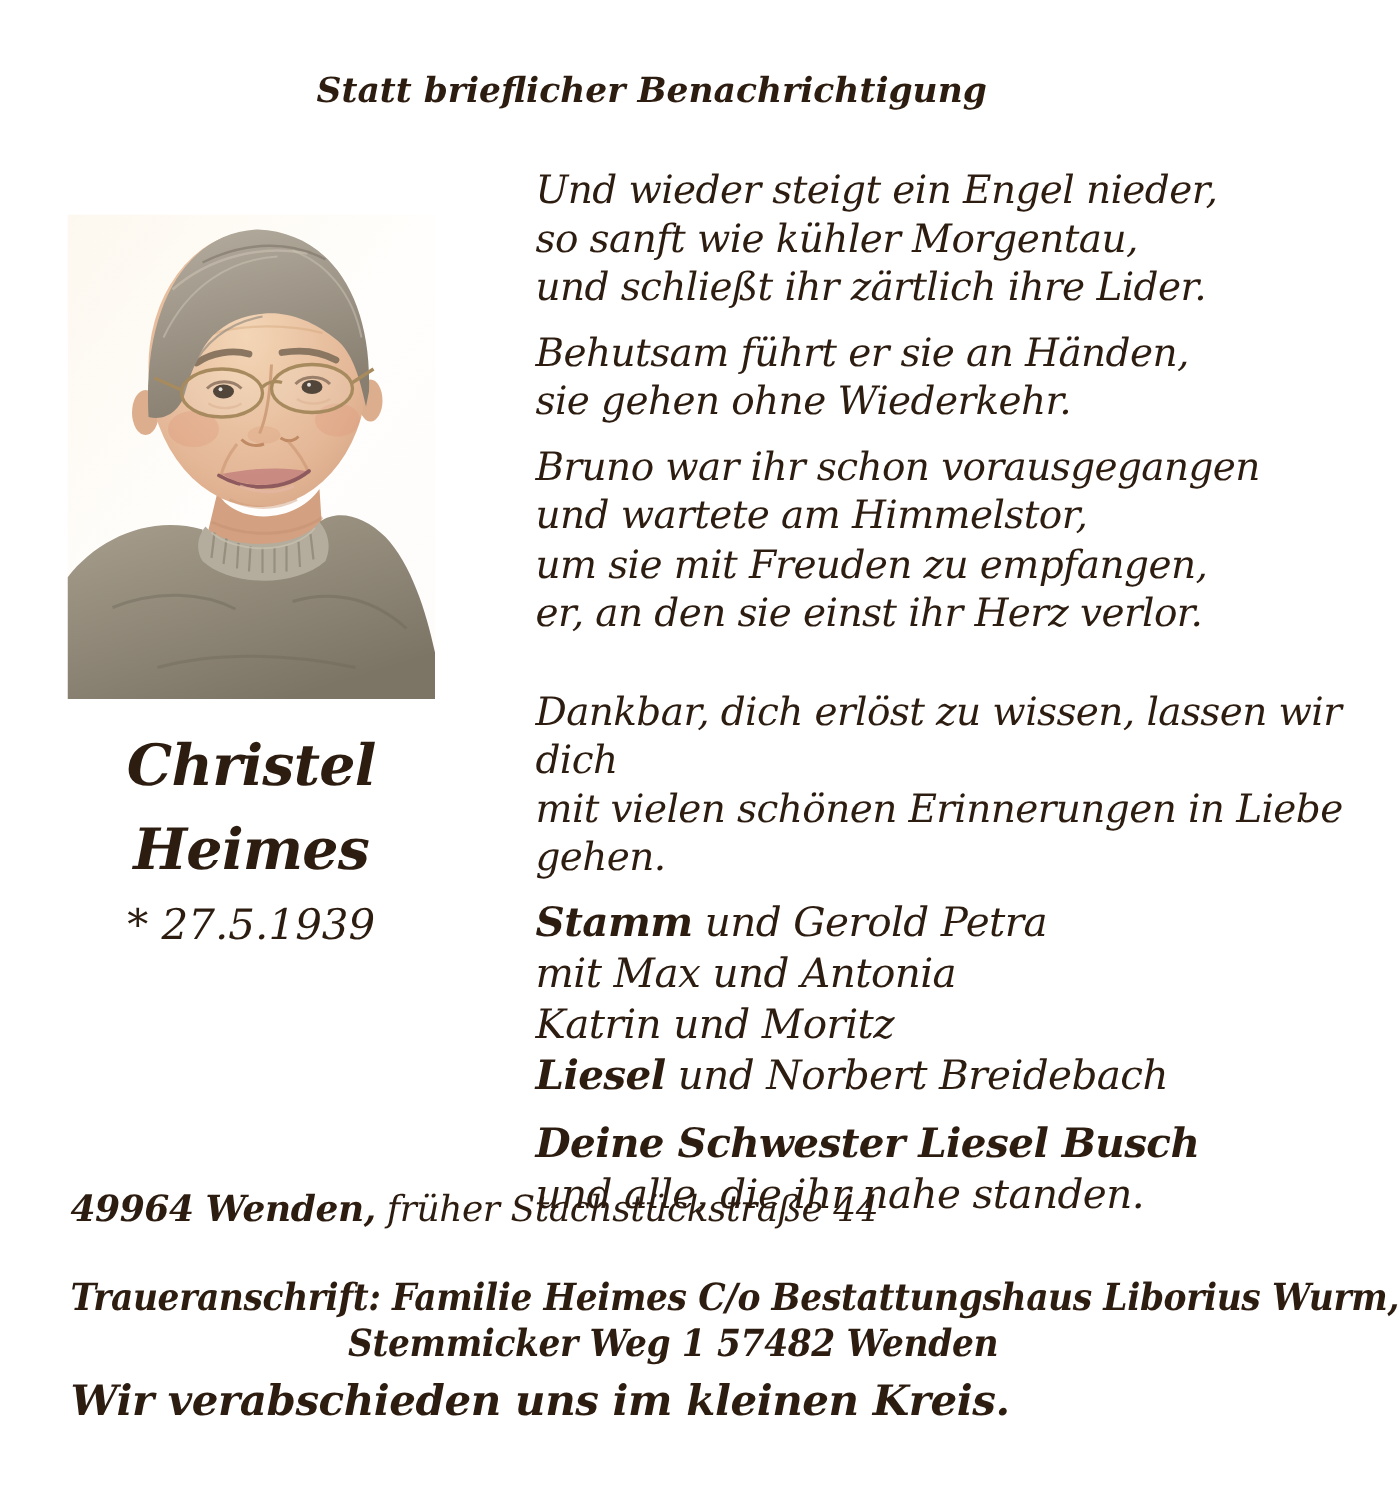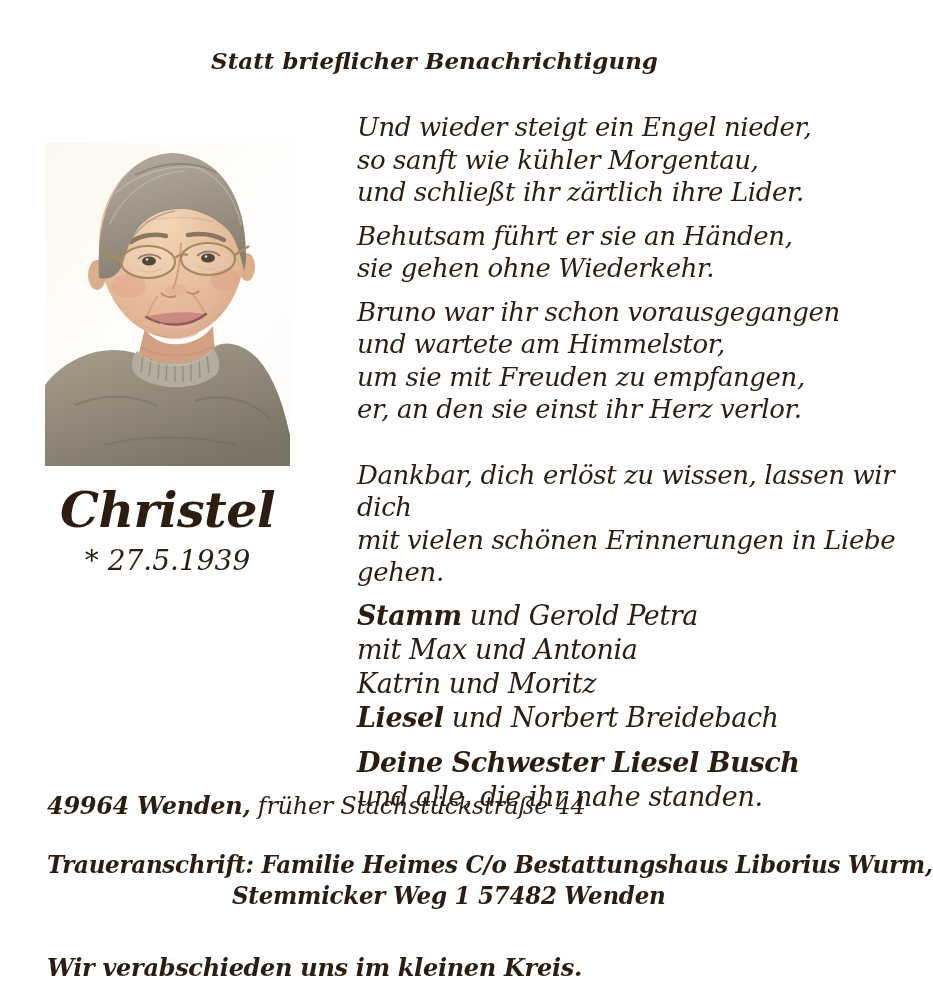--- a/index.html
+++ b/index.html
@@ -14,21 +14,21 @@
     font-size:23px;font-weight:bold;font-style:italic;letter-spacing:0px;
   }
   .photo{
     position:absolute;left:45px;top:143px;width:245px;height:323px;
   }
   .photo svg{display:block;width:245px;height:323px;}
   .name-block{
     position:absolute;left:45px;top:482px;width:245px;text-align:center;
     font-style:italic;
   }
-  .name-line{font-size:49px;font-weight:bold;line-height:56px;letter-spacing:-0.5px;font-style:italic;}
+  .name-line{font-size:38px;font-weight:bold;line-height:56px;letter-spacing:-0.5px;font-style:italic;}
   .dates{margin-top:8px;font-size:28px;line-height:30px;letter-spacing:0px;}
   .right-col{
     position:absolute;left:357px;top:111px;width:580px;
     font-style:italic;font-size:26px;line-height:32.5px;letter-spacing:-0.4px;
   }
   .stanza{margin-bottom:11px;}
   .farewell{margin-top:33px;margin-bottom:10px;}
   .mourners{font-size:27px;line-height:34px;}
   .sister{margin-top:11px;font-size:27px;line-height:34px;}
   .address{
@@ -36,21 +36,21 @@
     letter-spacing:-0.3px;white-space:nowrap;
   }
   .trauer{
     position:absolute;left:47px;top:849px;font-style:italic;font-size:25px;
     line-height:31px;letter-spacing:-0.3px;width:880px;font-weight:bold;
   }
   .trauer .tline{transform:scaleX(0.92);transform-origin:left center;white-space:nowrap;}
   .trauer .indent{margin-left:185px;}
   .closing{
     position:absolute;left:47px;top:917px;font-style:italic;font-weight:bold;
-    font-size:24px;letter-spacing:-0.3px;white-space:nowrap;margin-top:36px;
+    font-size:28px;letter-spacing:-0.3px;white-space:nowrap;
   }
 </style>
 </head>
 <body>
 
 <div class="header">Statt brieflicher Benachrichtigung</div>
 
 <div class="photo">
   <svg viewBox="0 0 245 323" xmlns="http://www.w3.org/2000/svg">
     <defs>
@@ -157,20 +157,21 @@
           <path d="M154,218 L155,235"></path>
           <path d="M162,213 L164,230"></path>
       </g>
       <path d="M96,212 C112,226 150,227 165,209" stroke="#c6bfaf" stroke-width="1.2" fill="none" opacity="0.8"></path>
     </g>
   </svg>
 </div>
 
 <div class="name-block">
   <div class="name-line">Christel</div>
+  <div class="name-line">Heimes</div>
   <div class="dates">
     <div>* 27.5.1939</div>
   </div>
 </div>
 
 <div class="right-col">
   <div class="stanza">
     <div>Und wieder steigt ein Engel nieder,</div>
     <div>so sanft wie kühler Morgentau,</div>
     <div>und schließt ihr zärtlich ihre Lider.</div>

